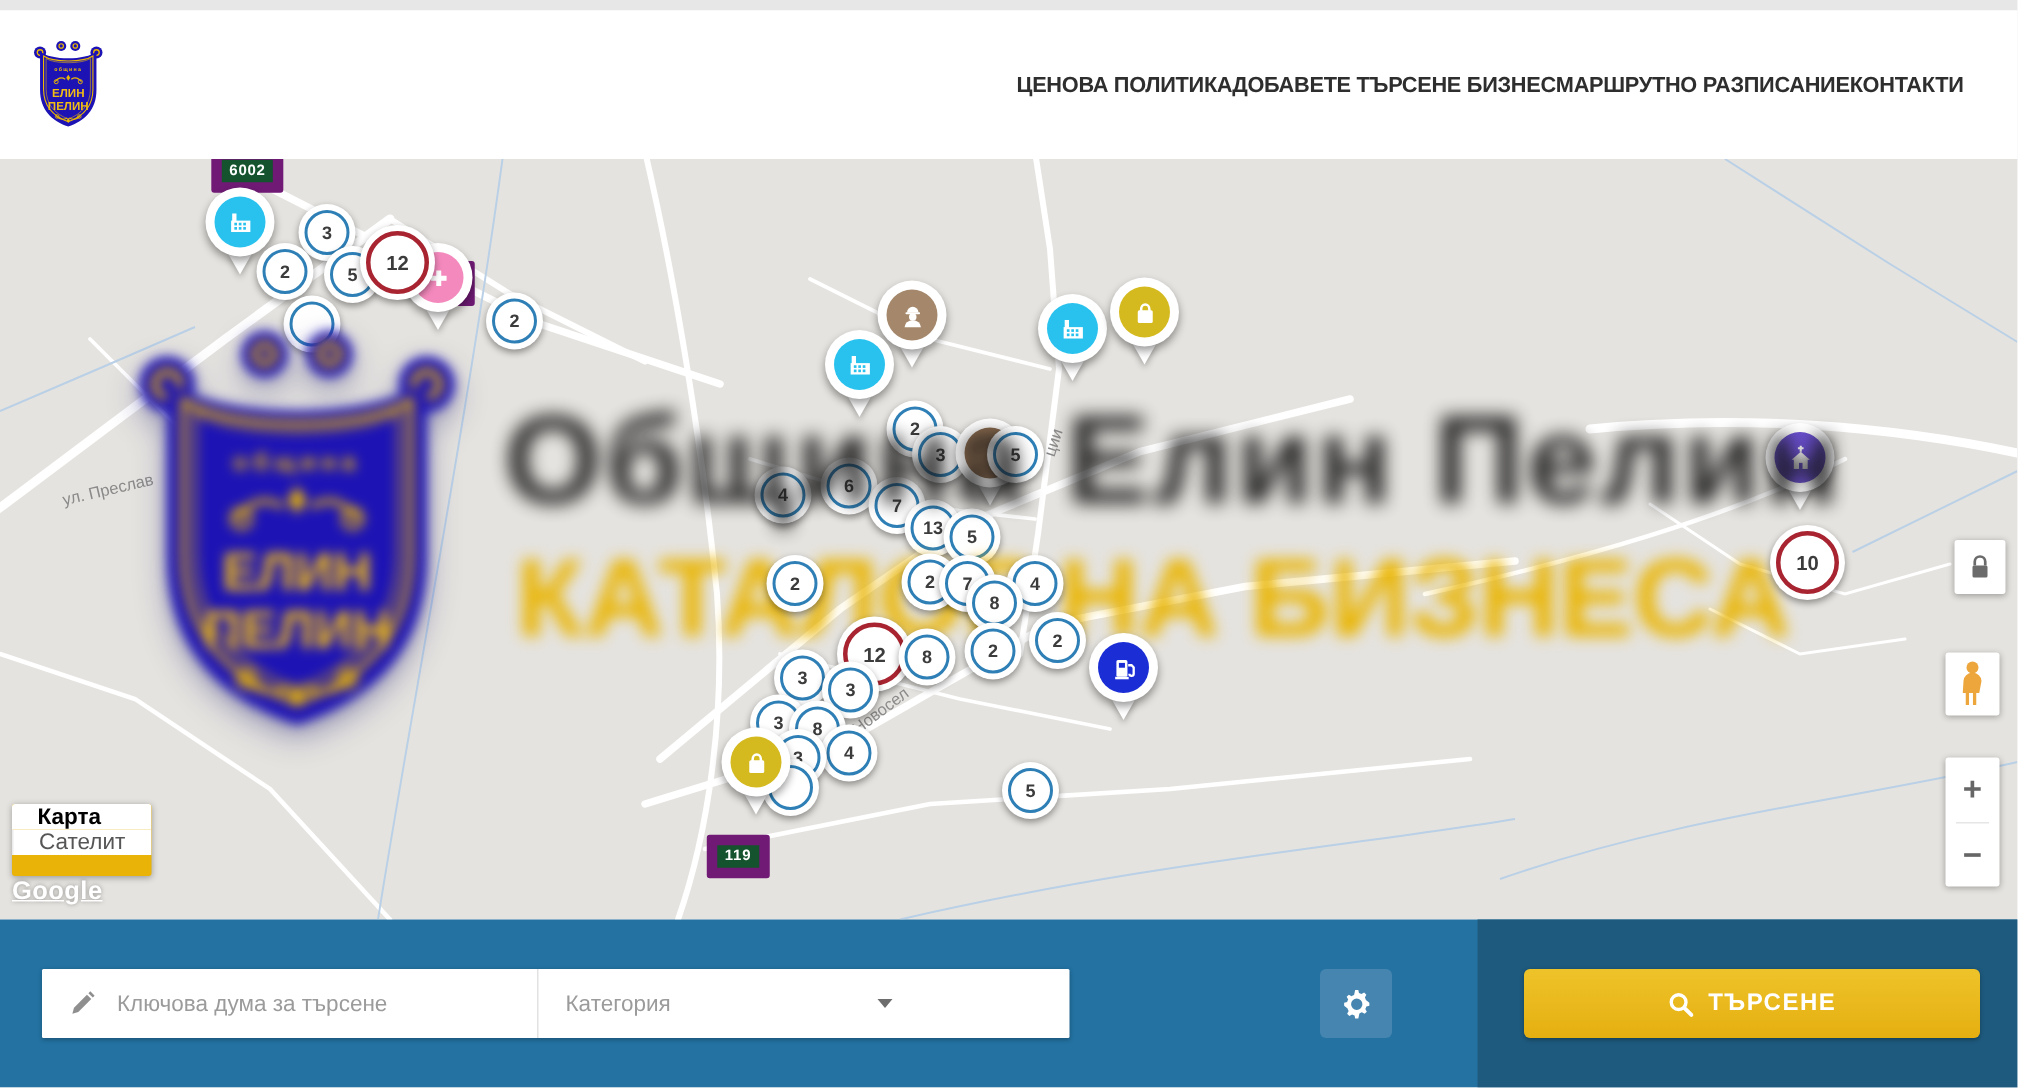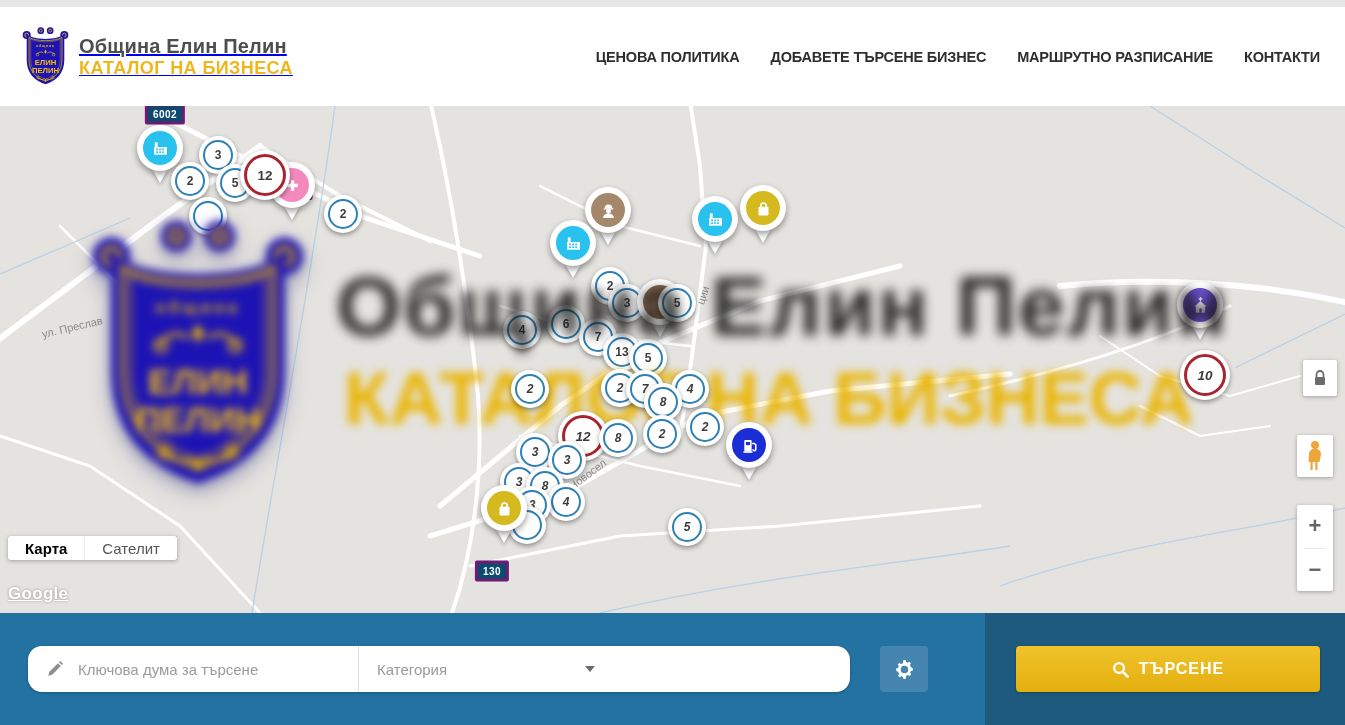--- a/index.html
+++ b/index.html
@@ -7,36 +7,36 @@
   .page{position:relative;width:1345px;height:725px;overflow:hidden;}
 
   
   .top-strip{position:absolute;left:0;top:0;width:100%;height:7px;background:#e7e7e7;}
   .header{position:absolute;left:0;top:7px;width:100%;height:99px;background:#fff;
     border-bottom:1px solid #e3e3e3;display:flex;align-items:center;}
   .brand{display:flex;align-items:center;gap:10px;margin-left:22px;}
   .brand-titles{display:flex;flex-direction:column;line-height:1.15;}
   .site-title{font-size:20px;font-weight:bold;color:#4c4e50;letter-spacing:.2px;}
   .site-subtitle{font-size:18px;font-weight:bold;color:#edb71b;letter-spacing:.4px;}
-  .nav{margin-left:auto;margin-right:25px;display:flex;gap:31px;}
+  .nav{margin-left:auto;margin-right:36px;display:flex;}
   .nav a{font-size:14.5px;font-weight:bold;color:#2e2e2e;text-decoration:none;
     letter-spacing:-0.2px;white-space:nowrap;}
 
   
   .map{position:absolute;left:0;top:106px;width:1345px;height:507px;background:#e5e3df;overflow:hidden;}
   .map-roads{position:absolute;left:0;top:0;z-index:1;}
   .street-labels,.road-badges{position:absolute;inset:0;z-index:2;pointer-events:none;}
   .street-label{position:absolute;font-size:11px;color:#8a8a8a;white-space:nowrap;transform-origin:left center;}
-  .road-badge{position:absolute;transform:translate(-50%,-50%);background:#0c4a6e;color:#fff;
-    font-size:10px;font-weight:bold;padding:2px 5px;border-radius:2px;border:3px solid #701a75;letter-spacing:.5px;}
+  .road-badge{position:absolute;transform:translate(-50%,-50%);background:#14532d;color:#fff;
+    font-size:10px;font-weight:bold;padding:2px 5px;border-radius:2px;border:7px solid #701a75;letter-spacing:.5px;}
   .road-badge.frag{width:7px;height:12px;padding:2px 3px;}
 
   .markers-below{position:absolute;inset:0;z-index:3;}
   .watermark{position:absolute;inset:0;z-index:4;pointer-events:none;}
-  .markers-above{position:absolute;inset:0;z-index:5;font-style:italic;}
+  .markers-above{position:absolute;inset:0;z-index:5;}
   .map-ui{position:absolute;inset:0;z-index:6;pointer-events:none;}
   .map-ui > *{pointer-events:auto;}
 
   
   .cluster{position:absolute;width:38px;height:38px;margin:-19px 0 0 -19px;background:#fff;
     border-radius:50%;box-shadow:0 2px 5px rgba(0,0,0,.4);display:flex;align-items:center;justify-content:center;}
   .cluster .ring{width:26px;height:26px;border:2.5px solid #2e7fb6;border-radius:50%;
     display:flex;align-items:center;justify-content:center;font-size:12px;font-weight:bold;color:#3c3c3c;}
   .cluster.big{width:50px;height:50px;margin:-25px 0 0 -25px;}
   .cluster.big .ring{width:36px;height:36px;border-width:3px;font-size:13.5px;}
@@ -53,42 +53,42 @@
 
   
   .wm-crest{position:absolute;left:85px;top:110px;filter:blur(4px) drop-shadow(0 8px 10px rgba(40,40,120,.45));}
   .wm-title{position:absolute;left:336px;top:152px;font-size:84px;font-weight:bold;color:#161616;
     letter-spacing:2px;filter:blur(6px);opacity:.92;white-space:nowrap;}
   .wm-subtitle{position:absolute;left:344px;top:250px;font-size:74px;font-weight:bold;color:#e9b400;
     letter-spacing:0px;filter:blur(5px);white-space:nowrap;}
 
   
   .maptype{position:absolute;left:8px;top:430px;display:flex;box-shadow:0 1px 4px rgba(0,0,0,.3);
-    border-radius:2px;overflow:hidden;background:#0f766e;height:24px;}
+    border-radius:2px;overflow:hidden;background:#eab308;height:48px;flex-direction:column;}
   .maptype .mt{display:flex;align-items:center;padding:0 17px;font-size:15px;cursor:pointer;background:#fff;}
   .mt-map{font-weight:bold;color:#000;}
   .mt-sat{color:#565656;border-left:1px solid #ececec;}
   .google-logo{position:absolute;left:8px;top:478px;color:#fff;font-size:17px;font-weight:bold;
     letter-spacing:.3px;text-shadow:0 0 3px rgba(0,0,0,.35);}
   .attrib{position:absolute;right:0;bottom:0;display:flex;gap:1px;font-size:10.5px;color:#4a4a4a;}
   .attrib span{background:rgba(248,248,248,.85);padding:2px 5px;white-space:nowrap;}
   .ctrl-box{position:absolute;background:#fff;box-shadow:0 1px 4px rgba(0,0,0,.3);border-radius:2px;
     display:flex;align-items:center;justify-content:center;}
   .ctrl-lock{left:1303px;top:254px;width:34px;height:36px;}
   .ctrl-pegman{left:1297px;top:329px;width:36px;height:42px;}
   .ctrl-zoom{left:1297px;top:399px;width:36px;height:86px;flex-direction:column;}
   .zoom-btn{width:36px;height:43px;display:flex;align-items:center;justify-content:center;
     font-size:22px;font-weight:bold;color:#666;cursor:pointer;}
   .zoom-div{width:22px;height:1px;background:#e6e6e6;}
 
   
   .bottombar{position:absolute;left:0;top:613px;width:1345px;height:112px;background:#2372a2;}
   .bottombar-right{position:absolute;left:985px;top:0;width:360px;height:112px;background:#1e5a7e;}
-  .search-pill{position:absolute;left:28px;top:33px;width:822px;height:46px;background:#fff;
-    border-radius:14px;display:flex;align-items:stretch;box-shadow:0 1px 3px rgba(0,0,0,.25);}
+  .search-pill{position:absolute;left:28px;top:33px;width:685px;height:46px;background:#fff;
+    border-radius:1px;display:flex;align-items:stretch;box-shadow:0 1px 3px rgba(0,0,0,.25);}
   .seg{display:flex;align-items:center;position:relative;}
   .seg+.seg{border-left:1px solid #e2e2e2;}
   .seg-keyword{width:330px;}
   .seg-cat{width:254px;}
   .seg-loc{flex:1;}
   .seg input{border:0;outline:0;flex:1;font-size:15px;color:#555;background:transparent;
     font-family:inherit;min-width:0;}
   .seg input::placeholder{color:#9b9b9b;}
   .pencil{margin:0 12px 0 18px;flex:0 0 auto;}
   .seg .sel-text{margin-left:18px;font-size:15px;color:#9b9b9b;flex:1;}
@@ -134,24 +134,20 @@
     </symbol>
   </svg>
 
   <div class="top-strip"></div>
 
   <div class="header">
     <a class="brand" href="#">
       <svg width="47" height="61" viewBox="0 0 140 180">
           <use href="#crest"></use>
         </svg>
-      <span class="brand-titles">
-        <span class="site-title">Община Елин Пелин</span>
-        <span class="site-subtitle">КАТАЛОГ НА БИЗНЕСА</span>
-      </span>
     </a>
     <nav class="nav">
       <a href="#">ЦЕНОВА ПОЛИТИКА</a>
       <a href="#">ДОБАВЕТЕ ТЪРСЕНЕ БИЗНЕС</a>
       <a href="#">МАРШРУТНО РАЗПИСАНИЕ</a>
       <a href="#">КОНТАКТИ</a>
     </nav>
   </div>
 
   <div class="map">
@@ -181,21 +177,21 @@
         <path d="M1235,262 L1345,208"></path>
         <path d="M0,168 L70,138 L130,112"></path>
         <path d="M600,507 C760,470 900,458 1010,440"></path>
         <path d="M1000,480 C1120,438 1230,428 1345,402"></path>
       </g>
     </svg>
 
     <div class="road-badges">
         <div class="road-badge " style="left: 165px; top: 8px;">6002</div>
         <div class="road-badge frag" style="left: 303px; top: 83px;"></div>
-        <div class="road-badge " style="left: 492px; top: 465px;">130</div>
+        <div class="road-badge " style="left: 492px; top: 465px;">119</div>
       </div>
     <div class="street-labels">
         <div class="street-label" style="left: 42px; top: 222px; transform: rotate(-13deg);">ул. Преслав</div>
         <div class="street-label" style="left: 548px; top: 392px; transform: rotate(-37deg);">бул. „Новосел</div>
         <div class="street-label" style="left: 700px; top: 192px; transform: rotate(-72deg);">ции</div>
       </div>
 
     <div class="markers-below">
         <div class="pin" style="left: 160px; top: 77px;">
           <div class="pin-tail"></div>

